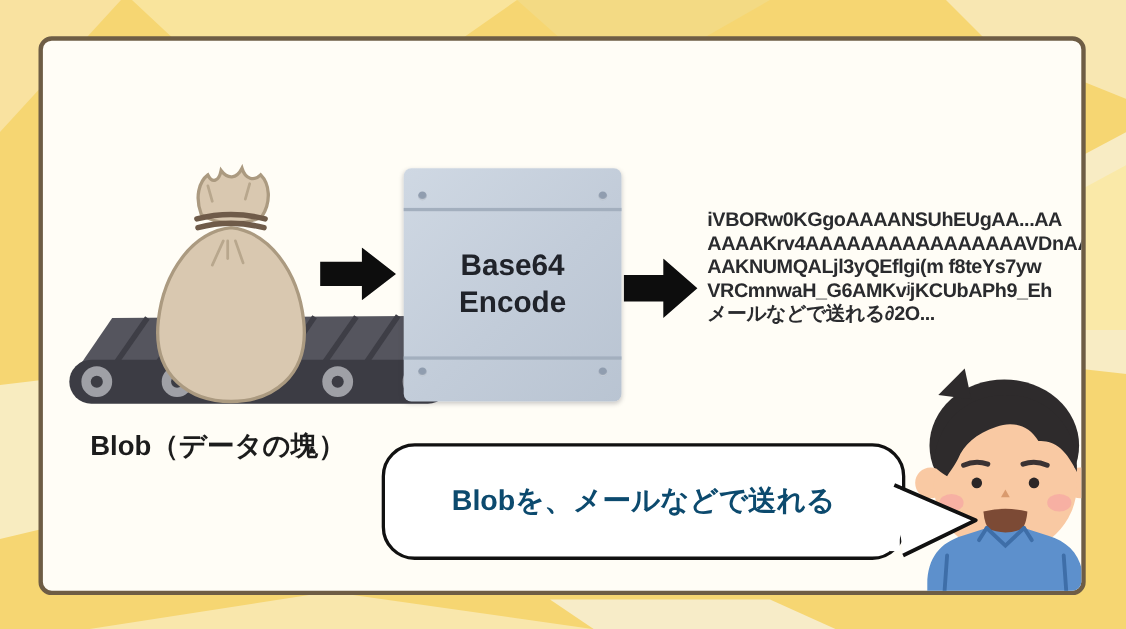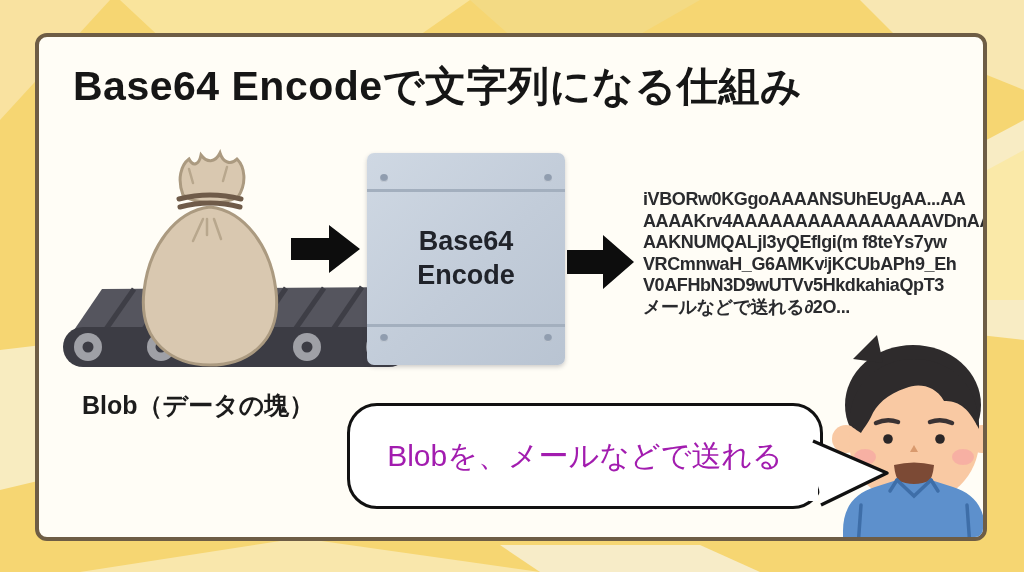--- a/index.html
+++ b/index.html
@@ -52,21 +52,21 @@
   .blob-label {
     position:absolute; left:43px; top:352px;
     font-size:25px; font-weight:800; color:#1c1c1c; z-index:5; white-space:nowrap;
   }
 
   .bubble {
     position:absolute; left:308px; top:366px; width:476px; height:106px;
     background:#ffffff; border:3.5px solid #111; border-radius:30px;
     z-index:7; display:flex; flex-direction:column; align-items:center; justify-content:center;
   }
-  .bubble .b-line { font-size:30px; font-weight:400; color:#a21caf; line-height:1.45; white-space:nowrap; }
+  .bubble .b-line { font-size:26px; font-weight:700; color:#0c4a6e; line-height:1.45; white-space:nowrap; }
   .bubble-tail { position:absolute; left:770px; top:398px; z-index:8; }
 
   .person { position:absolute; left:786px; top:296px; z-index:6; }
 </style>
 </head>
 <body>
 
 <svg class="bg-layer" width="1024" height="572" viewBox="0 0 1024 572">
   <rect width="1024" height="572" fill="#f6d672"></rect>
   <polygon points="120,0 470,0 270,140" fill="#f9e49c"></polygon>
@@ -75,21 +75,20 @@
   <polygon points="1024,120 930,170 935,330 1024,340" fill="#f8ecc4"></polygon>
   <polygon points="1024,150 950,190 955,300 1024,300" fill="#fae9a8"></polygon>
   <polygon points="0,350 42,345 42,480 0,490" fill="#f8ecc0"></polygon>
   <polygon points="80,572 300,538 540,572" fill="#f9e7ac"></polygon>
   <polygon points="500,545 540,572 760,572 700,545" fill="#f7ecc8"></polygon>
   <polygon points="0,0 110,0 0,120" fill="#f9e2a0"></polygon>
 </svg>
 
 <div class="panel">
 
-  <div class="title">Base64 Encodeで文字列になる仕組み</div>
 
   <svg class="conveyor" width="348" height="84" viewBox="0 0 348 84">
     <polygon points="40,4 346,2 346,46 10,48" fill="#55555e"></polygon>
     <g stroke="#3e3e46" stroke-width="5">
       <line x1="72" y1="4" x2="42" y2="47"></line>
       <line x1="110" y1="4" x2="80" y2="47"></line>
       <line x1="148" y1="4" x2="118" y2="47"></line>
       <line x1="186" y1="3" x2="156" y2="47"></line>
       <line x1="224" y1="3" x2="194" y2="47"></line>
       <line x1="262" y1="3" x2="232" y2="46"></line>
@@ -146,21 +145,20 @@
 
   <svg class="arrow2" width="68" height="54" viewBox="0 0 68 54">
     <polygon points="0,15 36,15 36,0 67,27 36,54 36,39 0,39" fill="#0d0d0d"></polygon>
   </svg>
 
   <div class="output-text">
     <div>iVBORw0KGgoAAAANSUhEUgAA...AA</div>
     <div>AAAAKrv4AAAAAAAAAAAAAAAAVDnAAa</div>
     <div>AAKNUMQALjl3yQEflgi(m f8teYs7yw</div>
     <div>VRCmnwaH_G6AMKvʲjKCUbAPh9_Eh</div>
-    <div>V0AFHbN3D9wUTVv5HkdkahiaQpT3</div>
     <div>メールなどで送れる∂2O...</div>
   </div>
 
   <div class="blob-label">Blob（データの塊）</div>
 
   <svg class="person" width="174" height="214" viewBox="0 0 174 214">
     <ellipse cx="88" cy="72" rx="68" ry="60" fill="#2e2b2c"></ellipse>
     <polygon points="28,26 52,2 58,30" fill="#2e2b2c"></polygon>
     <circle cx="21" cy="106" r="14" fill="#f9c9a3"></circle>
     <circle cx="157" cy="106" r="14" fill="#f9c9a3"></circle>

